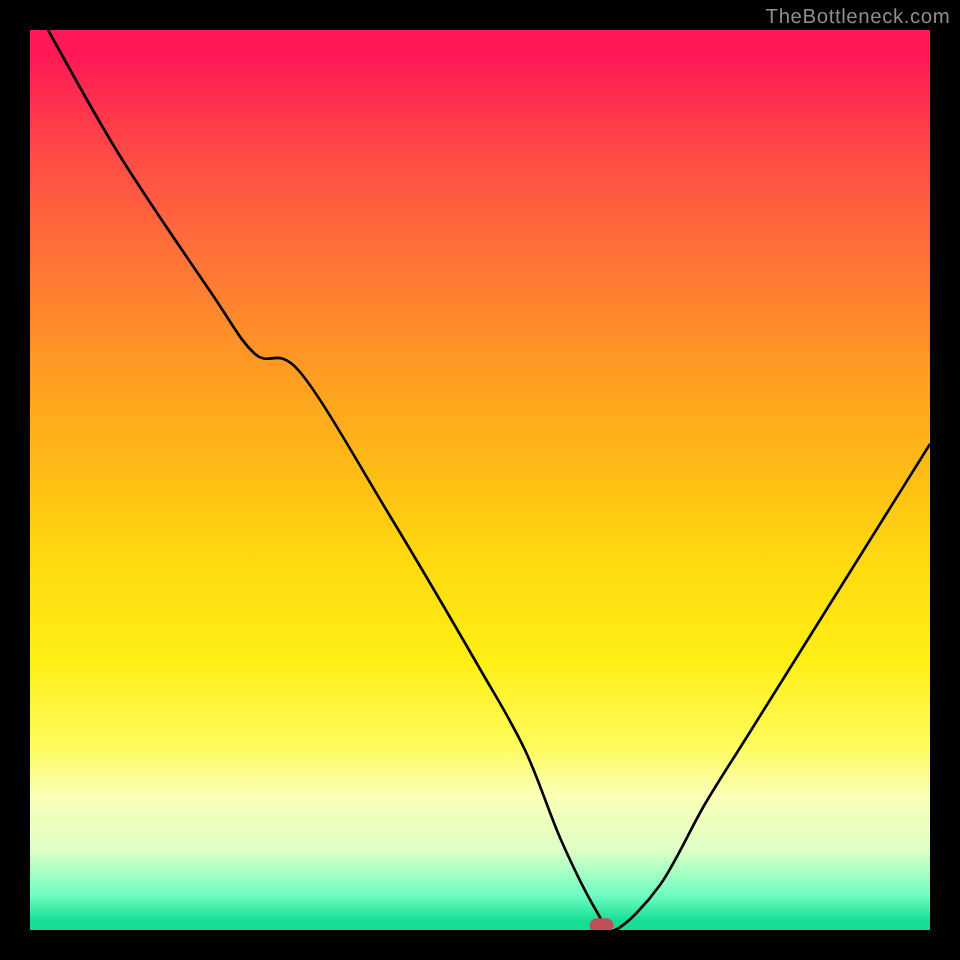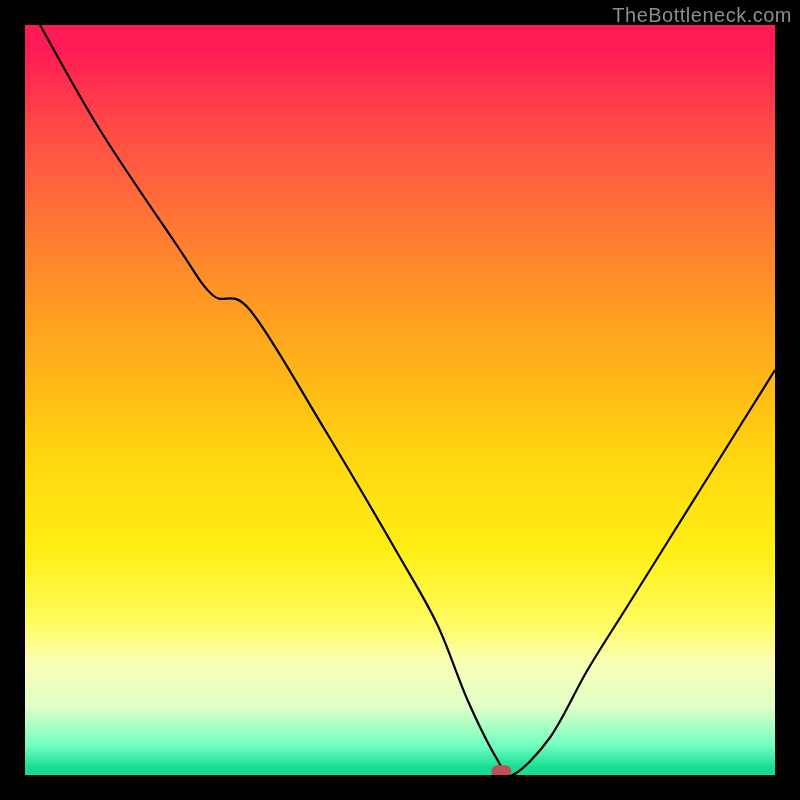--- a/index.html
+++ b/index.html
@@ -46,21 +46,21 @@
     top: 25px;
     width: 750px;
     height: 750px;
     pointer-events: none;
   }
   .attribution {
     position: absolute;
     top: 4px;
     right: 8px;
     color: #8d8d8d;
-    font-size: 20px;
+    font-size: 17px;
     font-weight: 400;
     letter-spacing: 0.5px;
   }
 </style>
 </head>
 <body>
 
 <div class="wrap">
 
   <div class="plot-area"></div>

